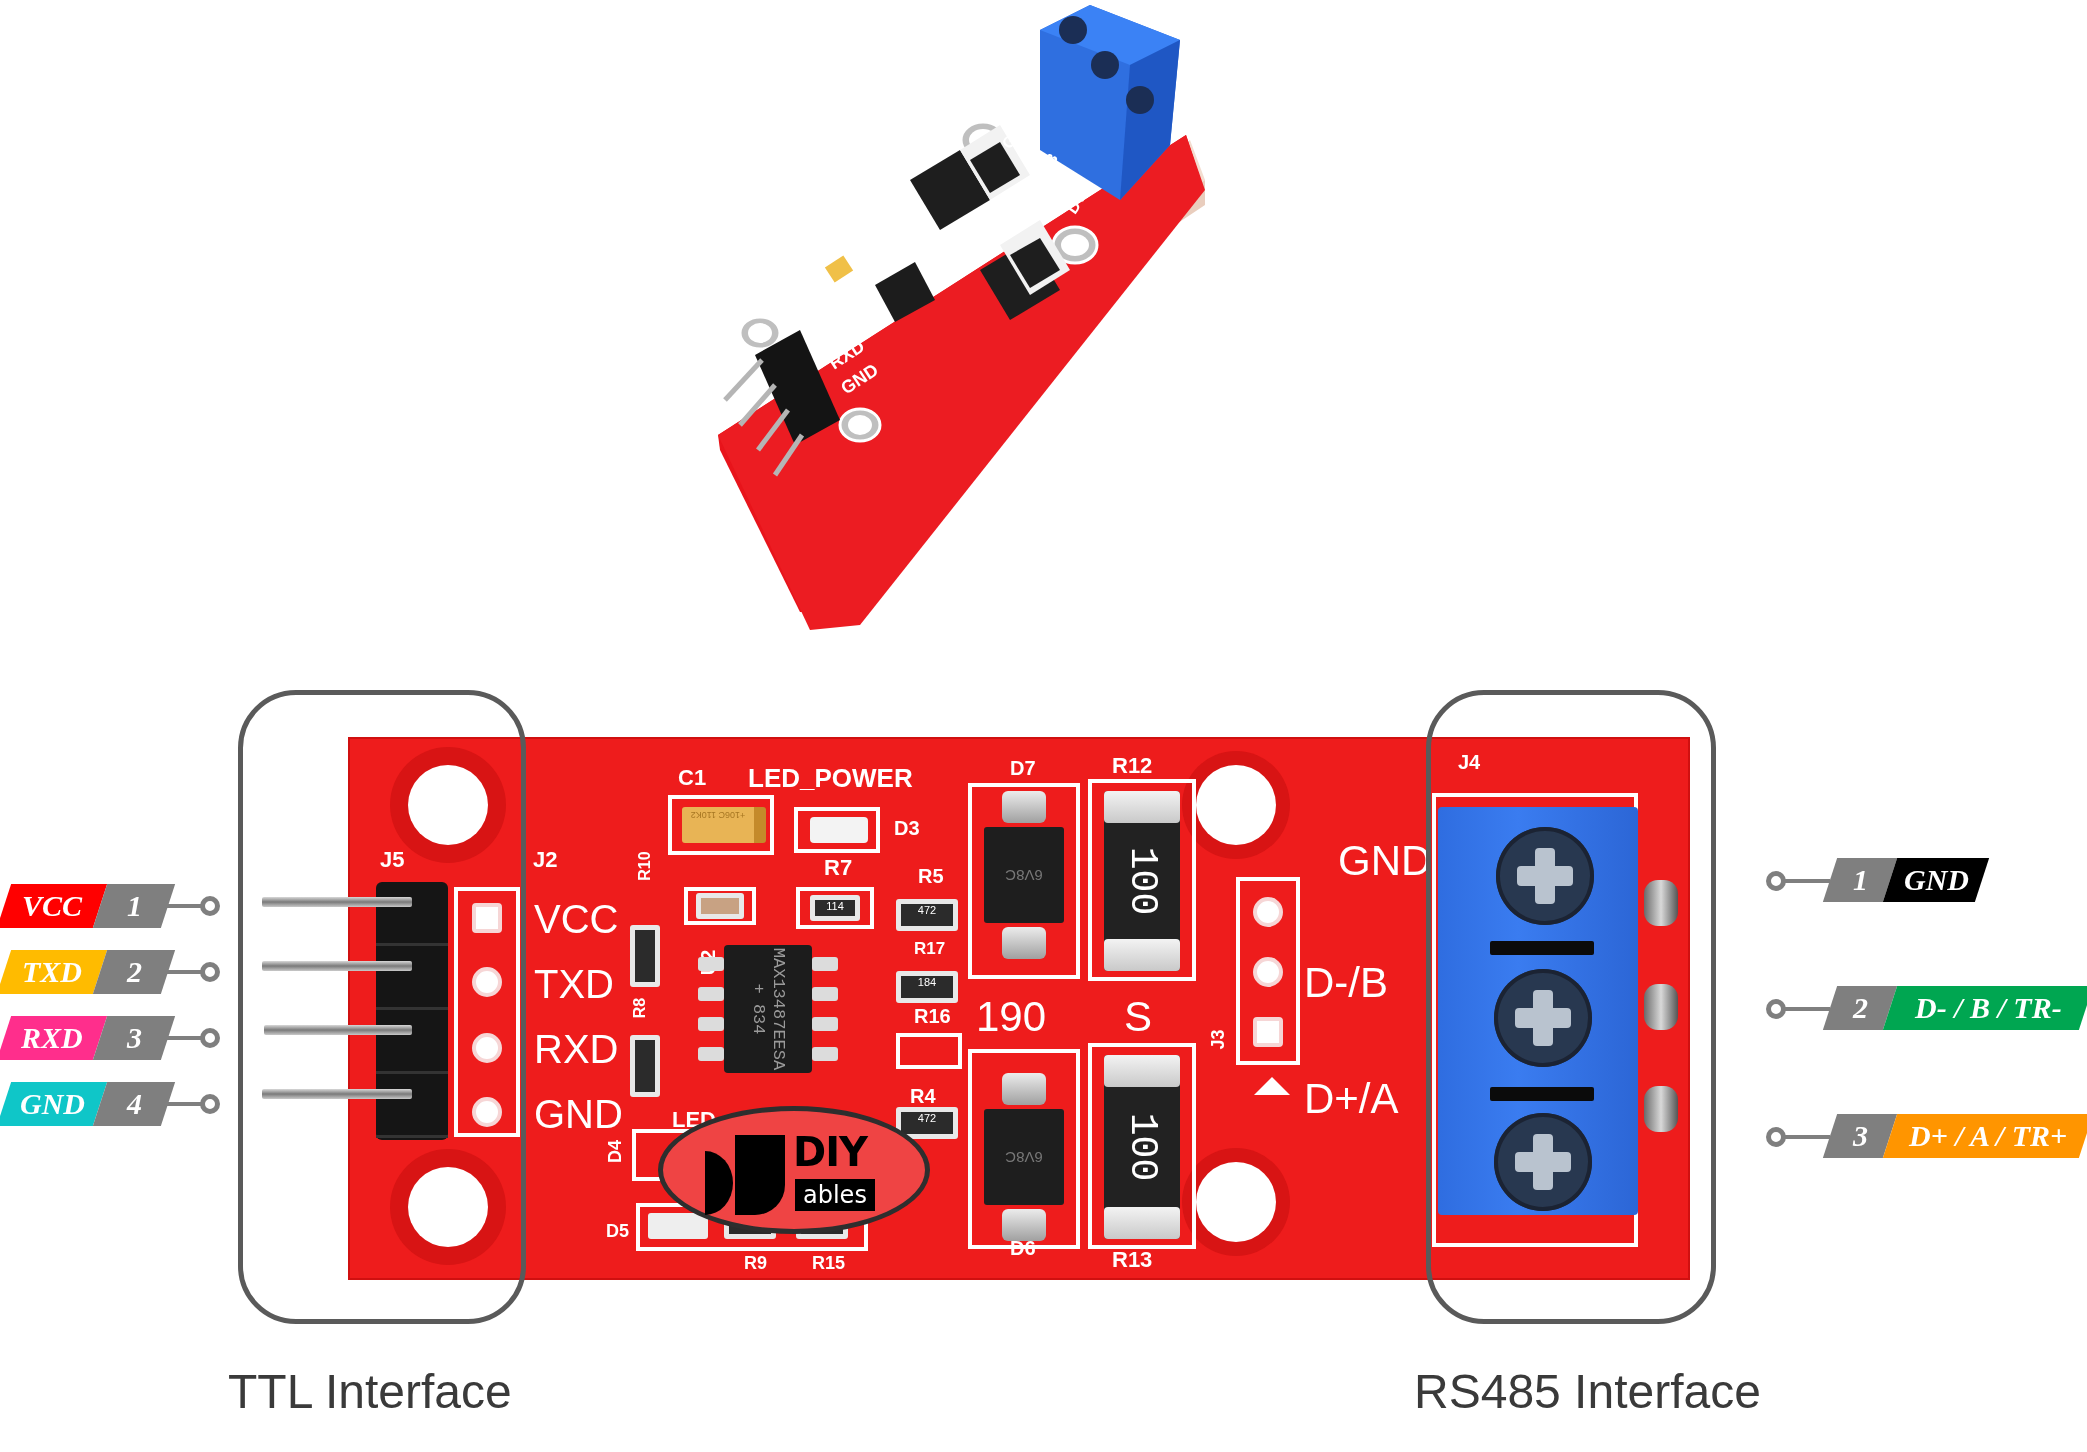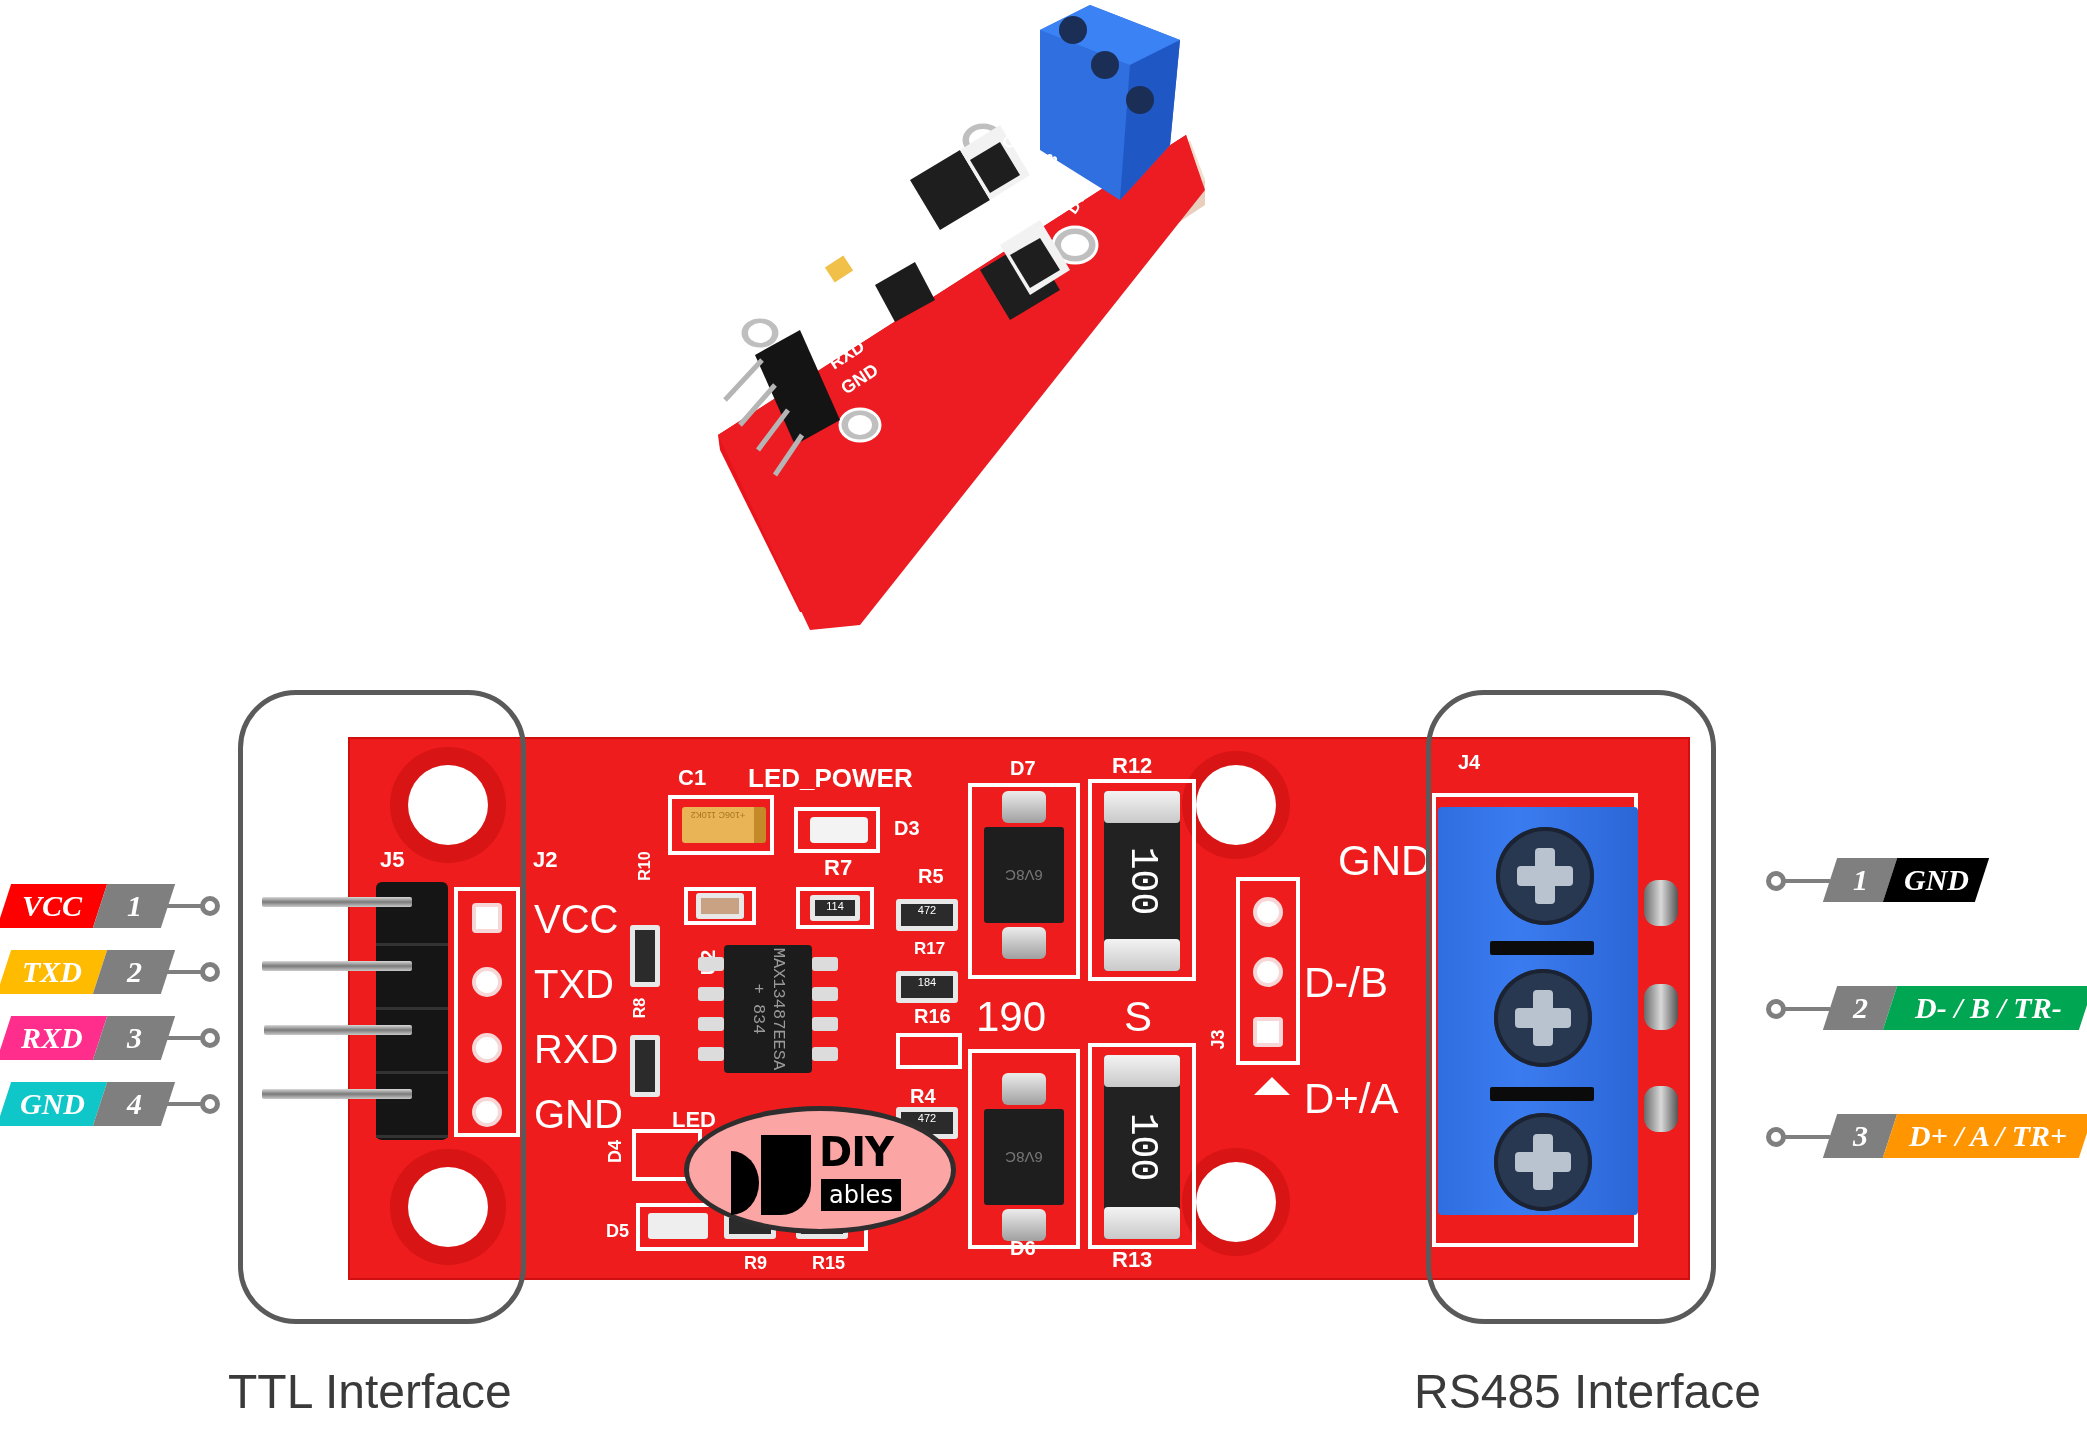--- a/index.html
+++ b/index.html
@@ -49,21 +49,21 @@
          transform: skewX(-18deg); }
   .tag > span { display: inline-block; transform: skewX(18deg); }
   .num { background: #7f7f7f; width: 68px; }
   .connector-line { position: absolute; height: 4px; background: #7f7f7f; }
   .connector-dot { position: absolute; width: 20px; height: 20px; border-radius: 50%; border: 5px solid #7f7f7f; background: #fff; }
 
   
   .caption { position: absolute; font-family: "Liberation Sans", sans-serif; font-size: 48px; color: #3a3a3a; white-space: nowrap; }
 
   
-  .logo { position: absolute; left: 684px; top: 1106px; width: 272px; height: 128px; border-radius: 50%; background: #fca5a5; border: 5px solid #2e2e2e; }
+  .logo { position: absolute; left: 658px; top: 1106px; width: 272px; height: 128px; border-radius: 50%; background: #ef4444; border: 5px solid #2e2e2e; }
   .logo-mark { position: absolute; left: 42px; top: 24px; }
   .logo-diy { position: absolute; left: 130px; top: 18px; font-family: "DejaVu Sans", sans-serif; font-weight: bold; font-size: 40px; color: #000; letter-spacing: -1px; }
   .logo-ables { position: absolute; left: 132px; top: 68px; background: #000; color: #fff; font-family: "DejaVu Sans", sans-serif; font-size: 24px; padding: 0 8px; line-height: 32px; }
 </style>
 </head>
 <body>
 
 <div class="abs" id="photo3d">
   <svg width="780" height="650" viewBox="0 0 780 650">
 

